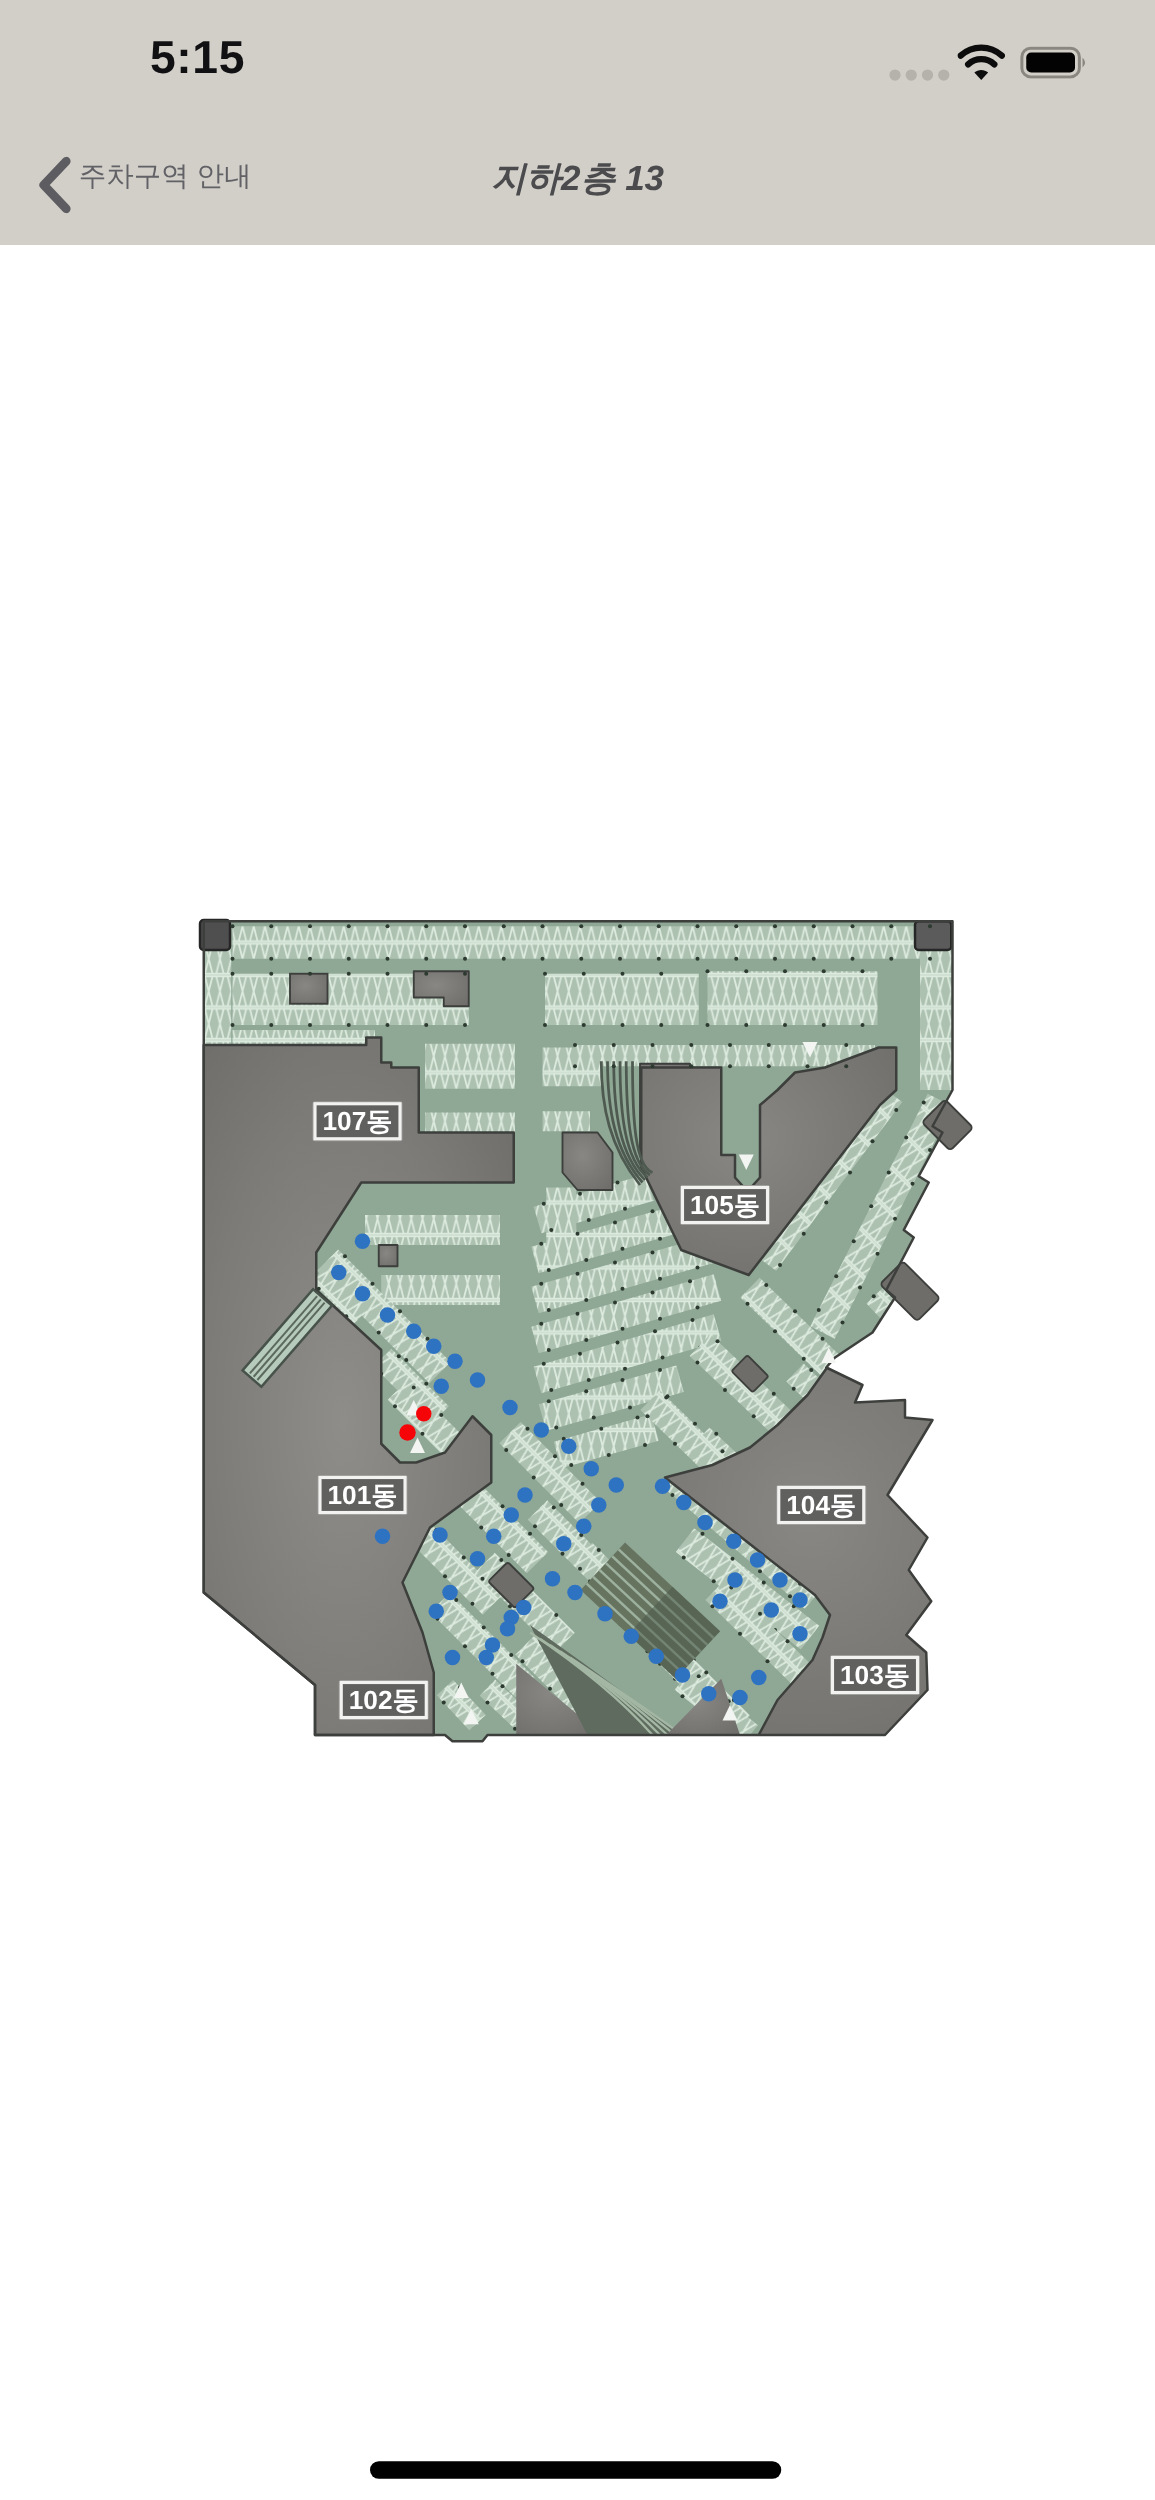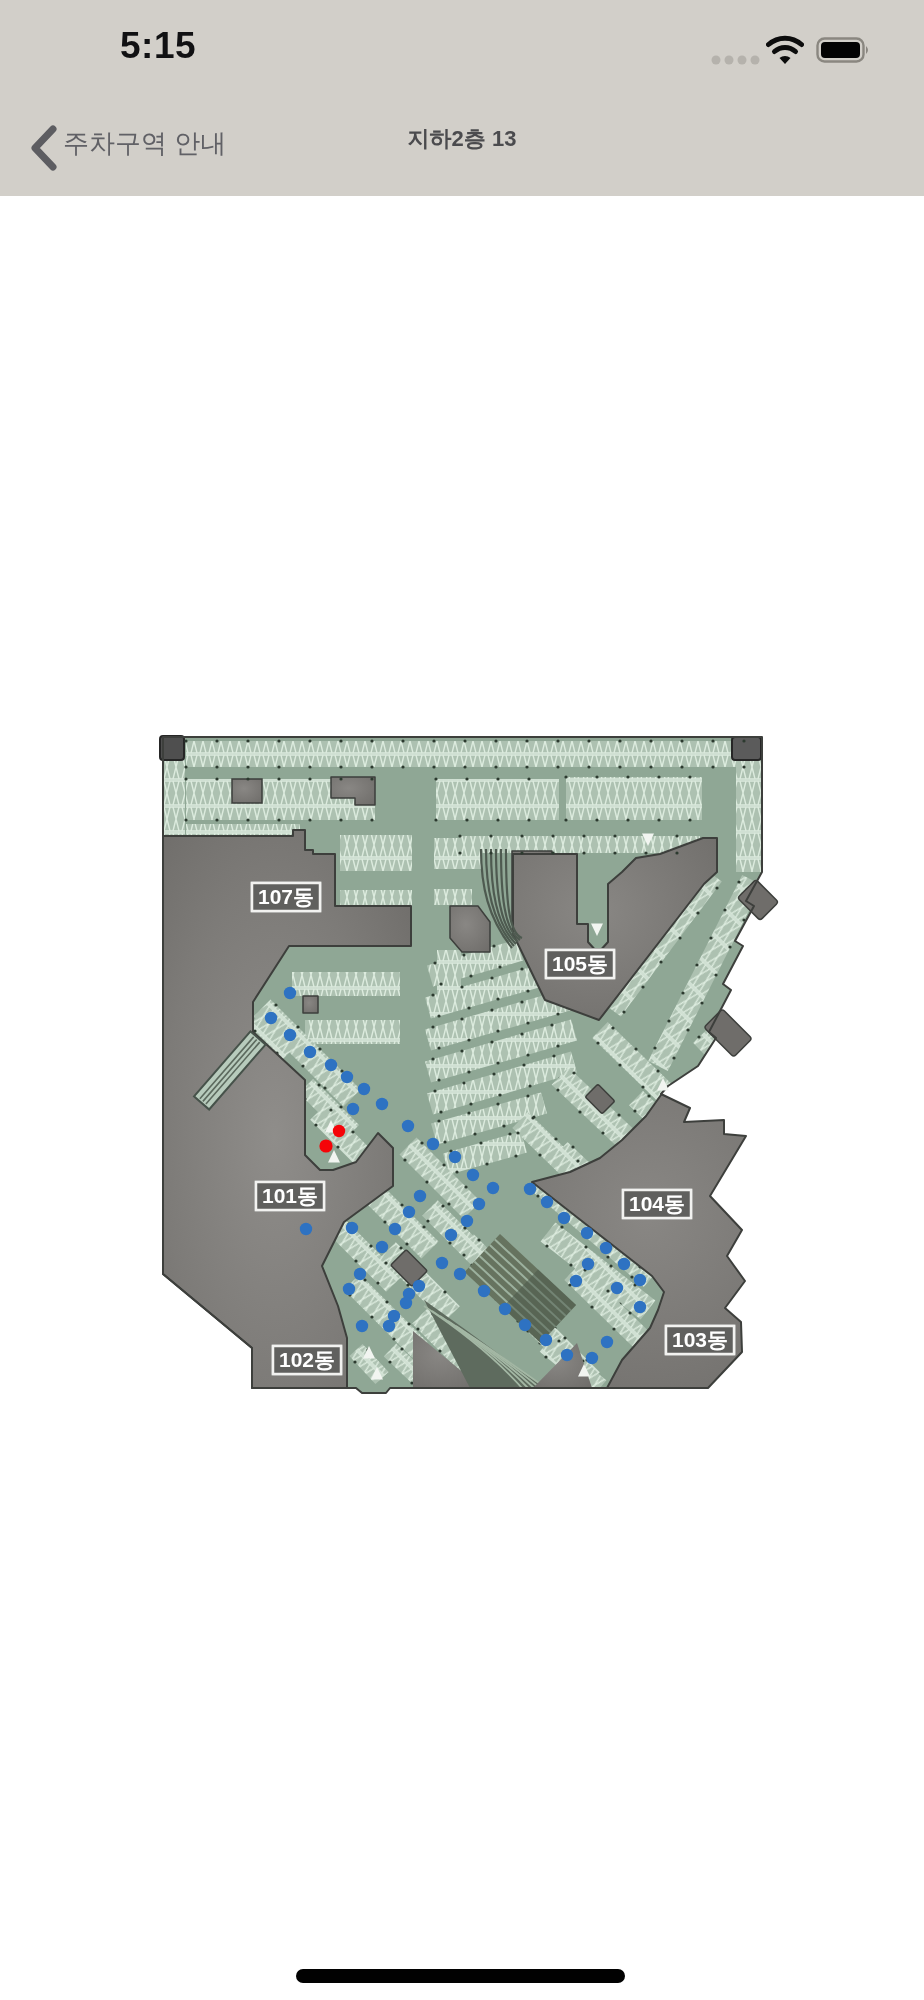--- a/index.html
+++ b/index.html
@@ -1,19 +1,19 @@
 <!DOCTYPE html>
 <html><head><meta charset="utf-8">
 <style>
 html,body{margin:0;padding:0;background:#ffffff;width:924px;height:2000px;overflow:hidden;}
 body{font-family:"Liberation Sans",sans-serif;position:relative;}
 .hdr{position:absolute;left:0;top:0;width:924px;height:196px;background:#d2cfc9;}
 .time{position:absolute;left:92px;top:25px;font-size:37px;font-weight:bold;color:#111113;letter-spacing:.5px;margin-left:28px;}
-.back{position:absolute;left:63px;top:126px;font-size:26px;color:#616166;}
-.title{position:absolute;left:0;top:124px;width:924px;text-align:center;font-size:22px;font-weight:bold;color:#4b4b4e;}
+.back{position:absolute;left:63px;top:126px;font-size:22px;color:#616166;}
+.title{position:absolute;left:0;top:124px;width:924px;text-align:center;font-size:28px;font-weight:bold;color:#4b4b4e;font-style:italic;}
 .home{position:absolute;left:296px;top:1969px;width:329px;height:14px;border-radius:7px;background:#010101;}
 </style></head>
 <body>
 
 <div class="hdr"></div>
 
 <div class="time">5:15</div>
 
 <svg style="position:absolute;left:708px;top:52px" width="60" height="16">
     <g fill="#b5b2ac">

